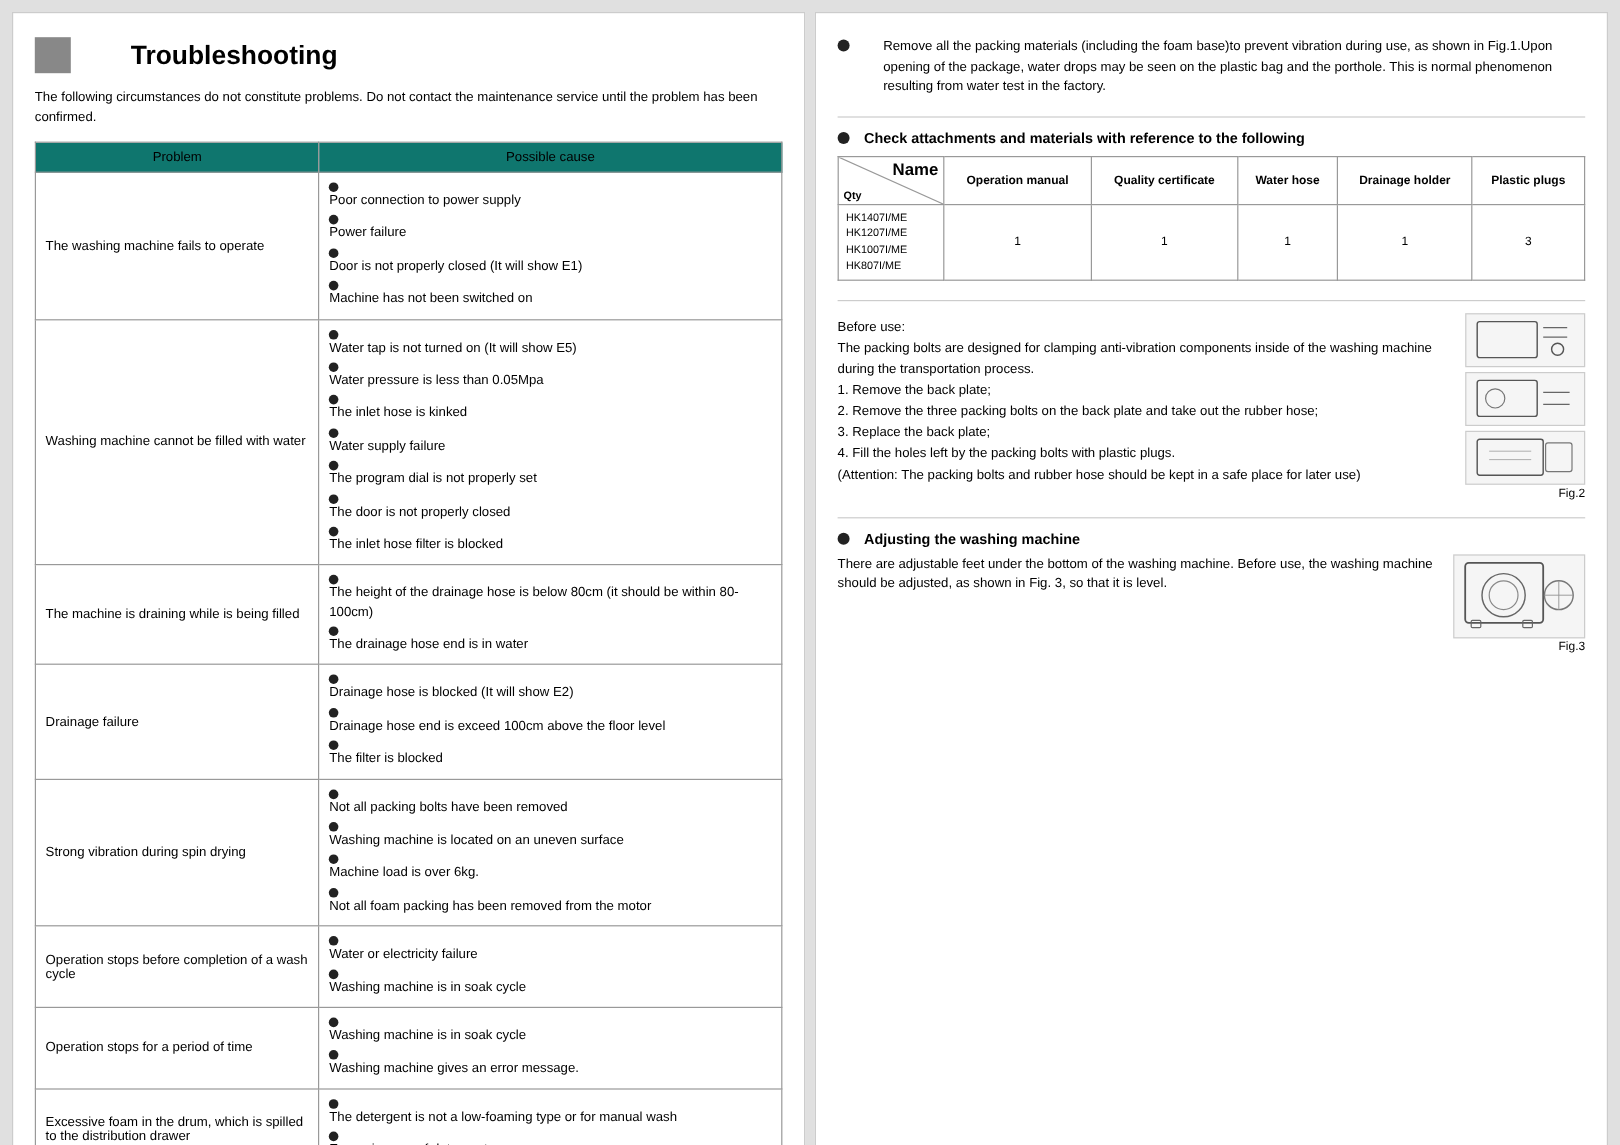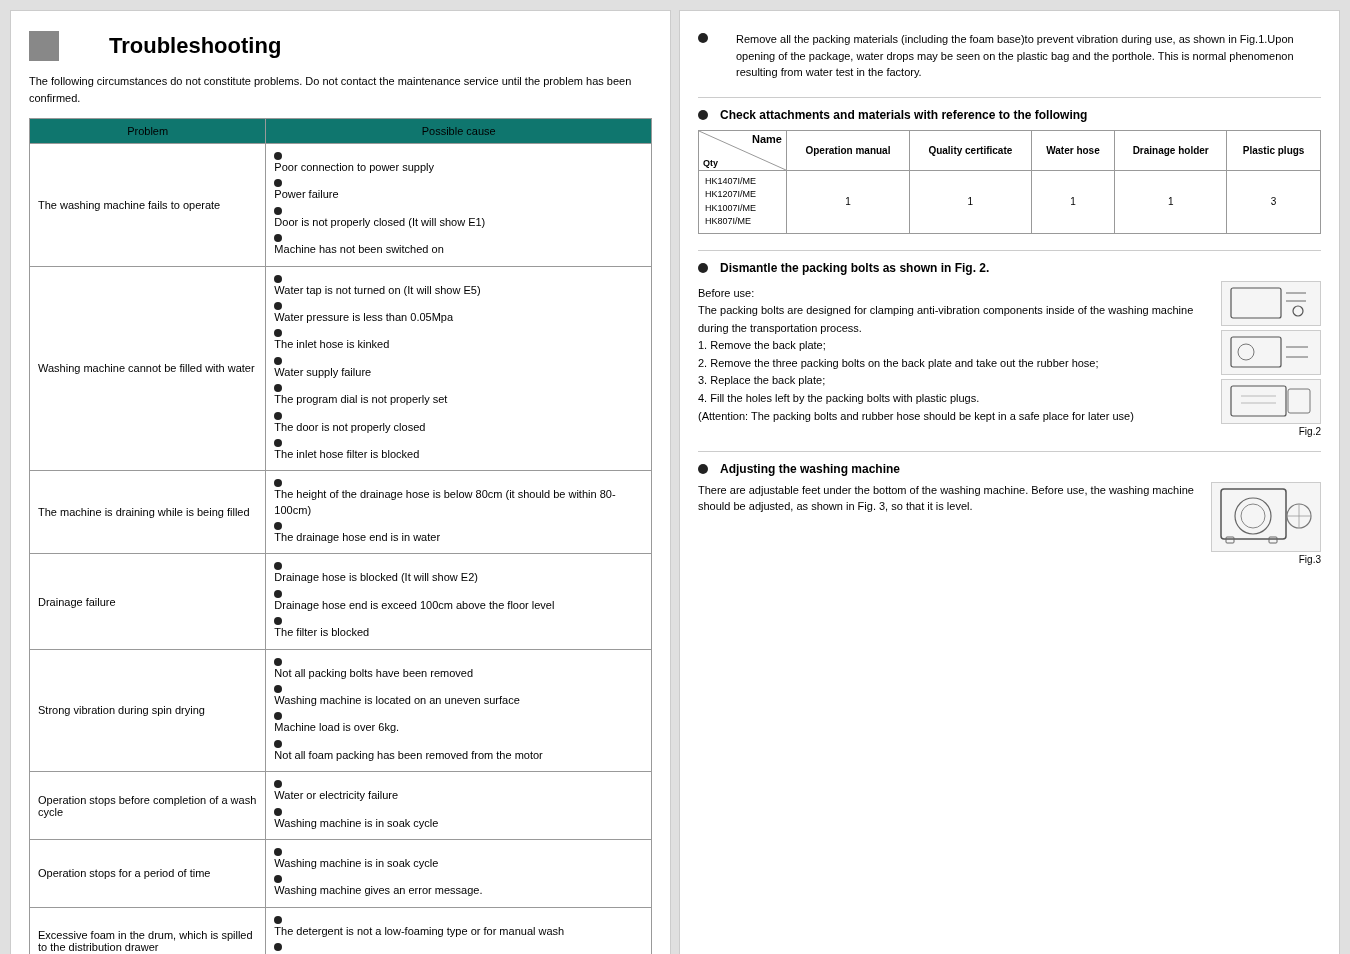--- a/index.html
+++ b/index.html
@@ -176,21 +176,21 @@
       overflow: hidden;
     }
     .diagonal-line svg {
       width: 100%;
       height: 100%;
     }
     .diagonal-top-right {
       position: absolute;
       top: 2px;
       right: 4px;
-      font-size: 11px;
+      font-size: 14px;
     }
     .diagonal-bottom-left {
       position: absolute;
       bottom: 2px;
       left: 4px;
       font-size: 9px;
     }
 
     
     .dismantle-section {
@@ -479,24 +479,20 @@
             <td>1</td>
             <td>3</td>
           </tr>
         </tbody>
       </table>
     </div>
 
     <hr style="border:none; border-top:1px solid #ccc; margin:10px 0;">
 
     <div class="dismantle-section">
-      <div style="display:flex; align-items:flex-start; gap:6px; margin-bottom:6px;">
-        <span class="install-bullet-circle"></span>
-        <span class="install-header-text">Dismantle the packing bolts as shown in Fig. 2.</span>
-      </div>
       <div class="dismantle-content">
         <div class="dismantle-text">
           <p style="margin-top:4px;">Before use:</p>
           <p>The packing bolts are designed for clamping anti-vibration components inside of the washing machine during the transportation process.</p>
           <p>1. Remove the back plate;</p>
           <p>2. Remove the three packing bolts on the back plate and take out the rubber hose;</p>
           <p>3. Replace the back plate;</p>
           <p>4. Fill the holes left by the packing bolts with plastic plugs.</p>
           <p>(Attention: The packing bolts and rubber hose should be kept in a safe place for later use)</p>
         </div>

